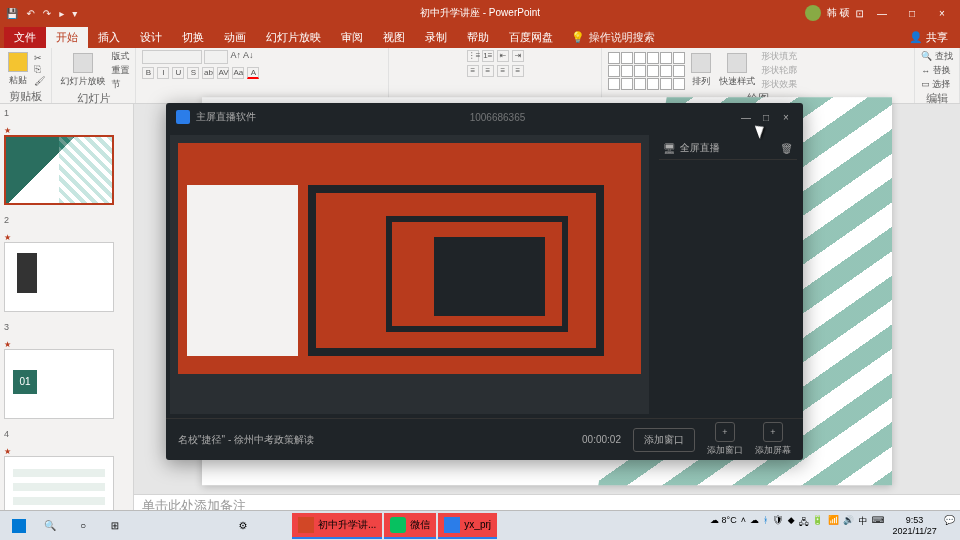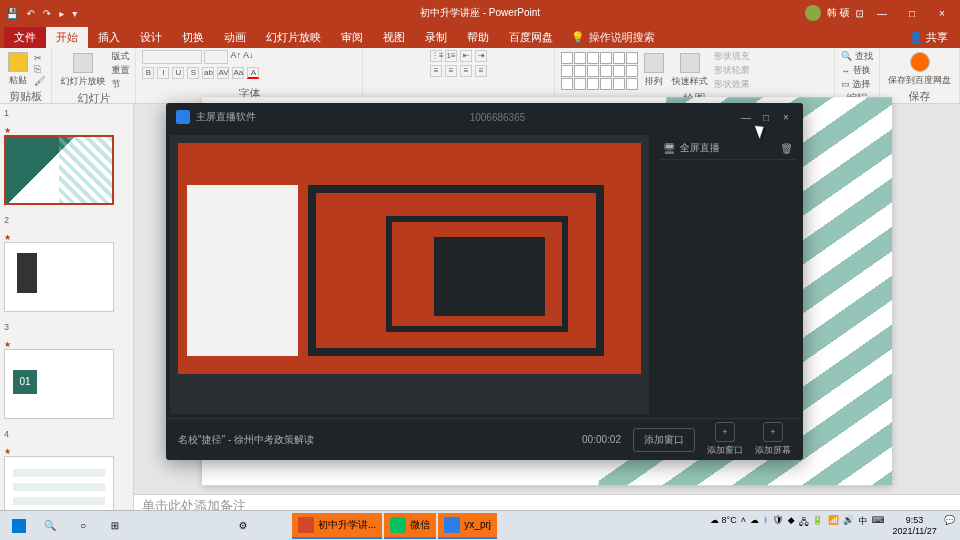--- a/index.html
+++ b/index.html
@@ -78,21 +78,21 @@
 .recursive .inner { position:absolute; inset:18% 8% 8% 28%; background:#1f2428; }
 .recursive .inner2 { position:absolute; inset:8px; background:#b83b1d; }
 .recursive .thumbs { position:absolute; left:2%; top:18%; bottom:8%; width:24%; background:#f3f2f1; }
 .cursor { position:absolute; left:757px; top:124px; width:12px; height:16px; z-index:100; }
 .cursor::before { content:""; position:absolute; border-left:8px solid #fff; border-top:4px solid transparent; border-bottom:10px solid transparent; filter:drop-shadow(1px 1px 1px #000); transform:rotate(-20deg); }
 
 
 .taskbar { position:absolute; bottom:0; left:0; right:0; height:30px; background:#dde3ea; display:flex; align-items:center; padding:0 4px; gap:2px; font-size:10px; border-top:1px solid #bbb; }
 .taskbar .tbtn { width:30px; height:26px; display:flex; align-items:center; justify-content:center; cursor:pointer; }
 .taskbar .app { min-width:30px; padding:0 6px; height:26px; display:flex; align-items:center; gap:4px; cursor:pointer; border-bottom:2px solid transparent; }
-.taskbar .app.active { background:#f97316; border-bottom-color:#2b7de9; }
+.taskbar .app.active { background:#ef4444; border-bottom-color:#2b7de9; }
 .taskbar .app .ico { width:16px; height:16px; }
 .taskbar .tray { margin-left:auto; display:flex; align-items:flex-start; gap:4px; }
 .taskbar .tray span { font-size:9px; }
 .taskbar .clock { text-align:center; line-height:11px; font-size:9px; padding:0 4px; }
 </style>
 </head>
 <body>
 
 <div class="titlebar">
   <div class="qat">
@@ -177,21 +177,20 @@
         <span>B</span>
         <span>I</span>
         <span>U</span>
         <span>S</span>
         <span>ab</span>
         <span>AV</span>
         <span>Aa</span>
         <span style="border-bottom:2px solid red">A</span>
       </div>
     </div>
-    <div class="label">字体</div>
   </div>
   <div class="rgroup" style="flex:1">
     <div class="content" style="flex-direction:column;gap:3px">
       <div class="btnrow">
         <span>⋮≡</span>
         <span>1≡</span>
         <span>⇤</span>
         <span>⇥</span>
       </div>
       <div class="btnrow">
@@ -242,29 +241,20 @@
   </div>
   <div class="rgroup">
     <div class="content">
       <div class="smallrow">
         <span>🔍 <span>查找</span></span>
         <span>↔ <span>替换</span></span>
         <span>▭ <span>选择</span></span>
       </div>
     </div>
     <div class="label">编辑</div>
-  </div>
-  <div class="rgroup">
-    <div class="content">
-      <div class="bigbtn">
-        <div class="ico" style="background:#ff6a00;border-radius:50%"></div>
-        <span style="white-space:nowrap">保存到百度网盘</span>
-      </div>
-    </div>
-    <div class="label">保存</div>
   </div>
 </div>
 
 <div class="workspace">
   <div class="thumbpanel">
     <div class="thumb active"><span class="num">1</span><span class="star">★</span><div class="slide s1"></div></div>
     <div class="thumb"><span class="num">2</span><span class="star">★</span><div class="slide s2"><div class="person"></div></div></div>
     <div class="thumb"><span class="num">3</span><span class="star">★</span><div class="slide s3"><div class="badge">01</div></div></div>
     <div class="thumb"><span class="num">4</span><span class="star">★</span><div class="slide"><div class="sbar" style="top:12px"></div><div class="sbar" style="top:26px"></div><div class="sbar" style="top:40px"></div></div></div>
     <div class="thumb"><span class="num">5</span></div>

